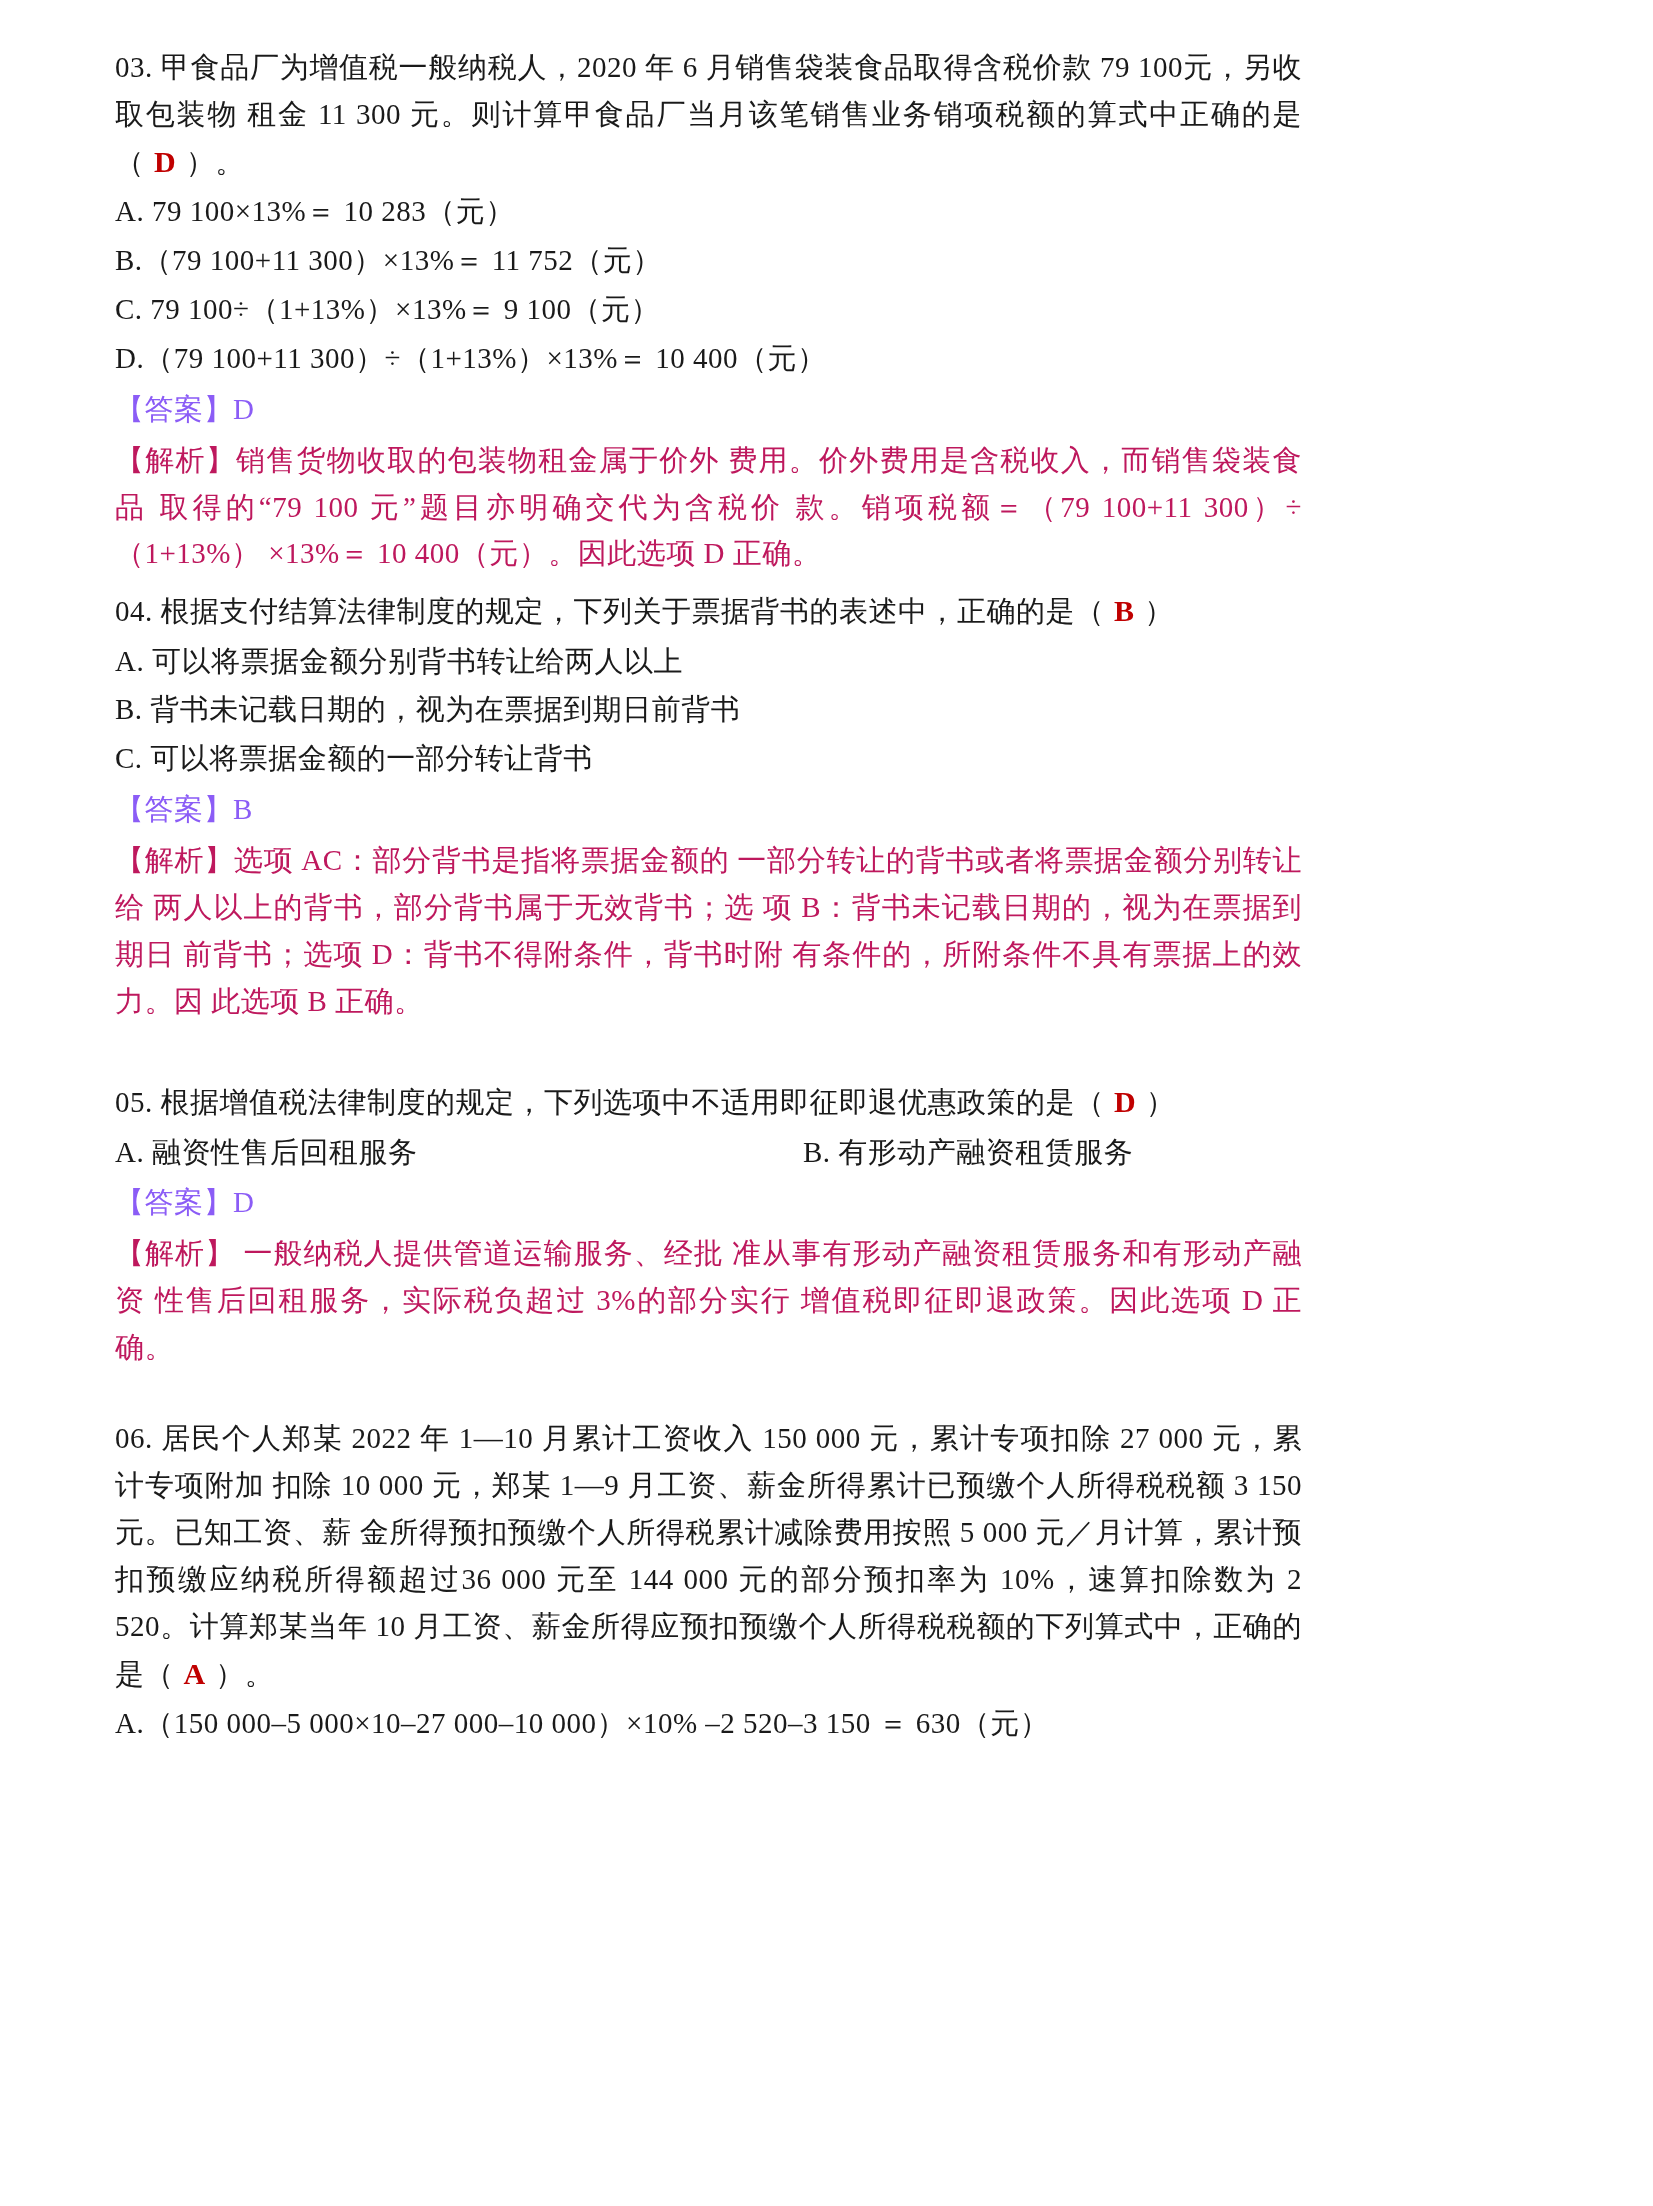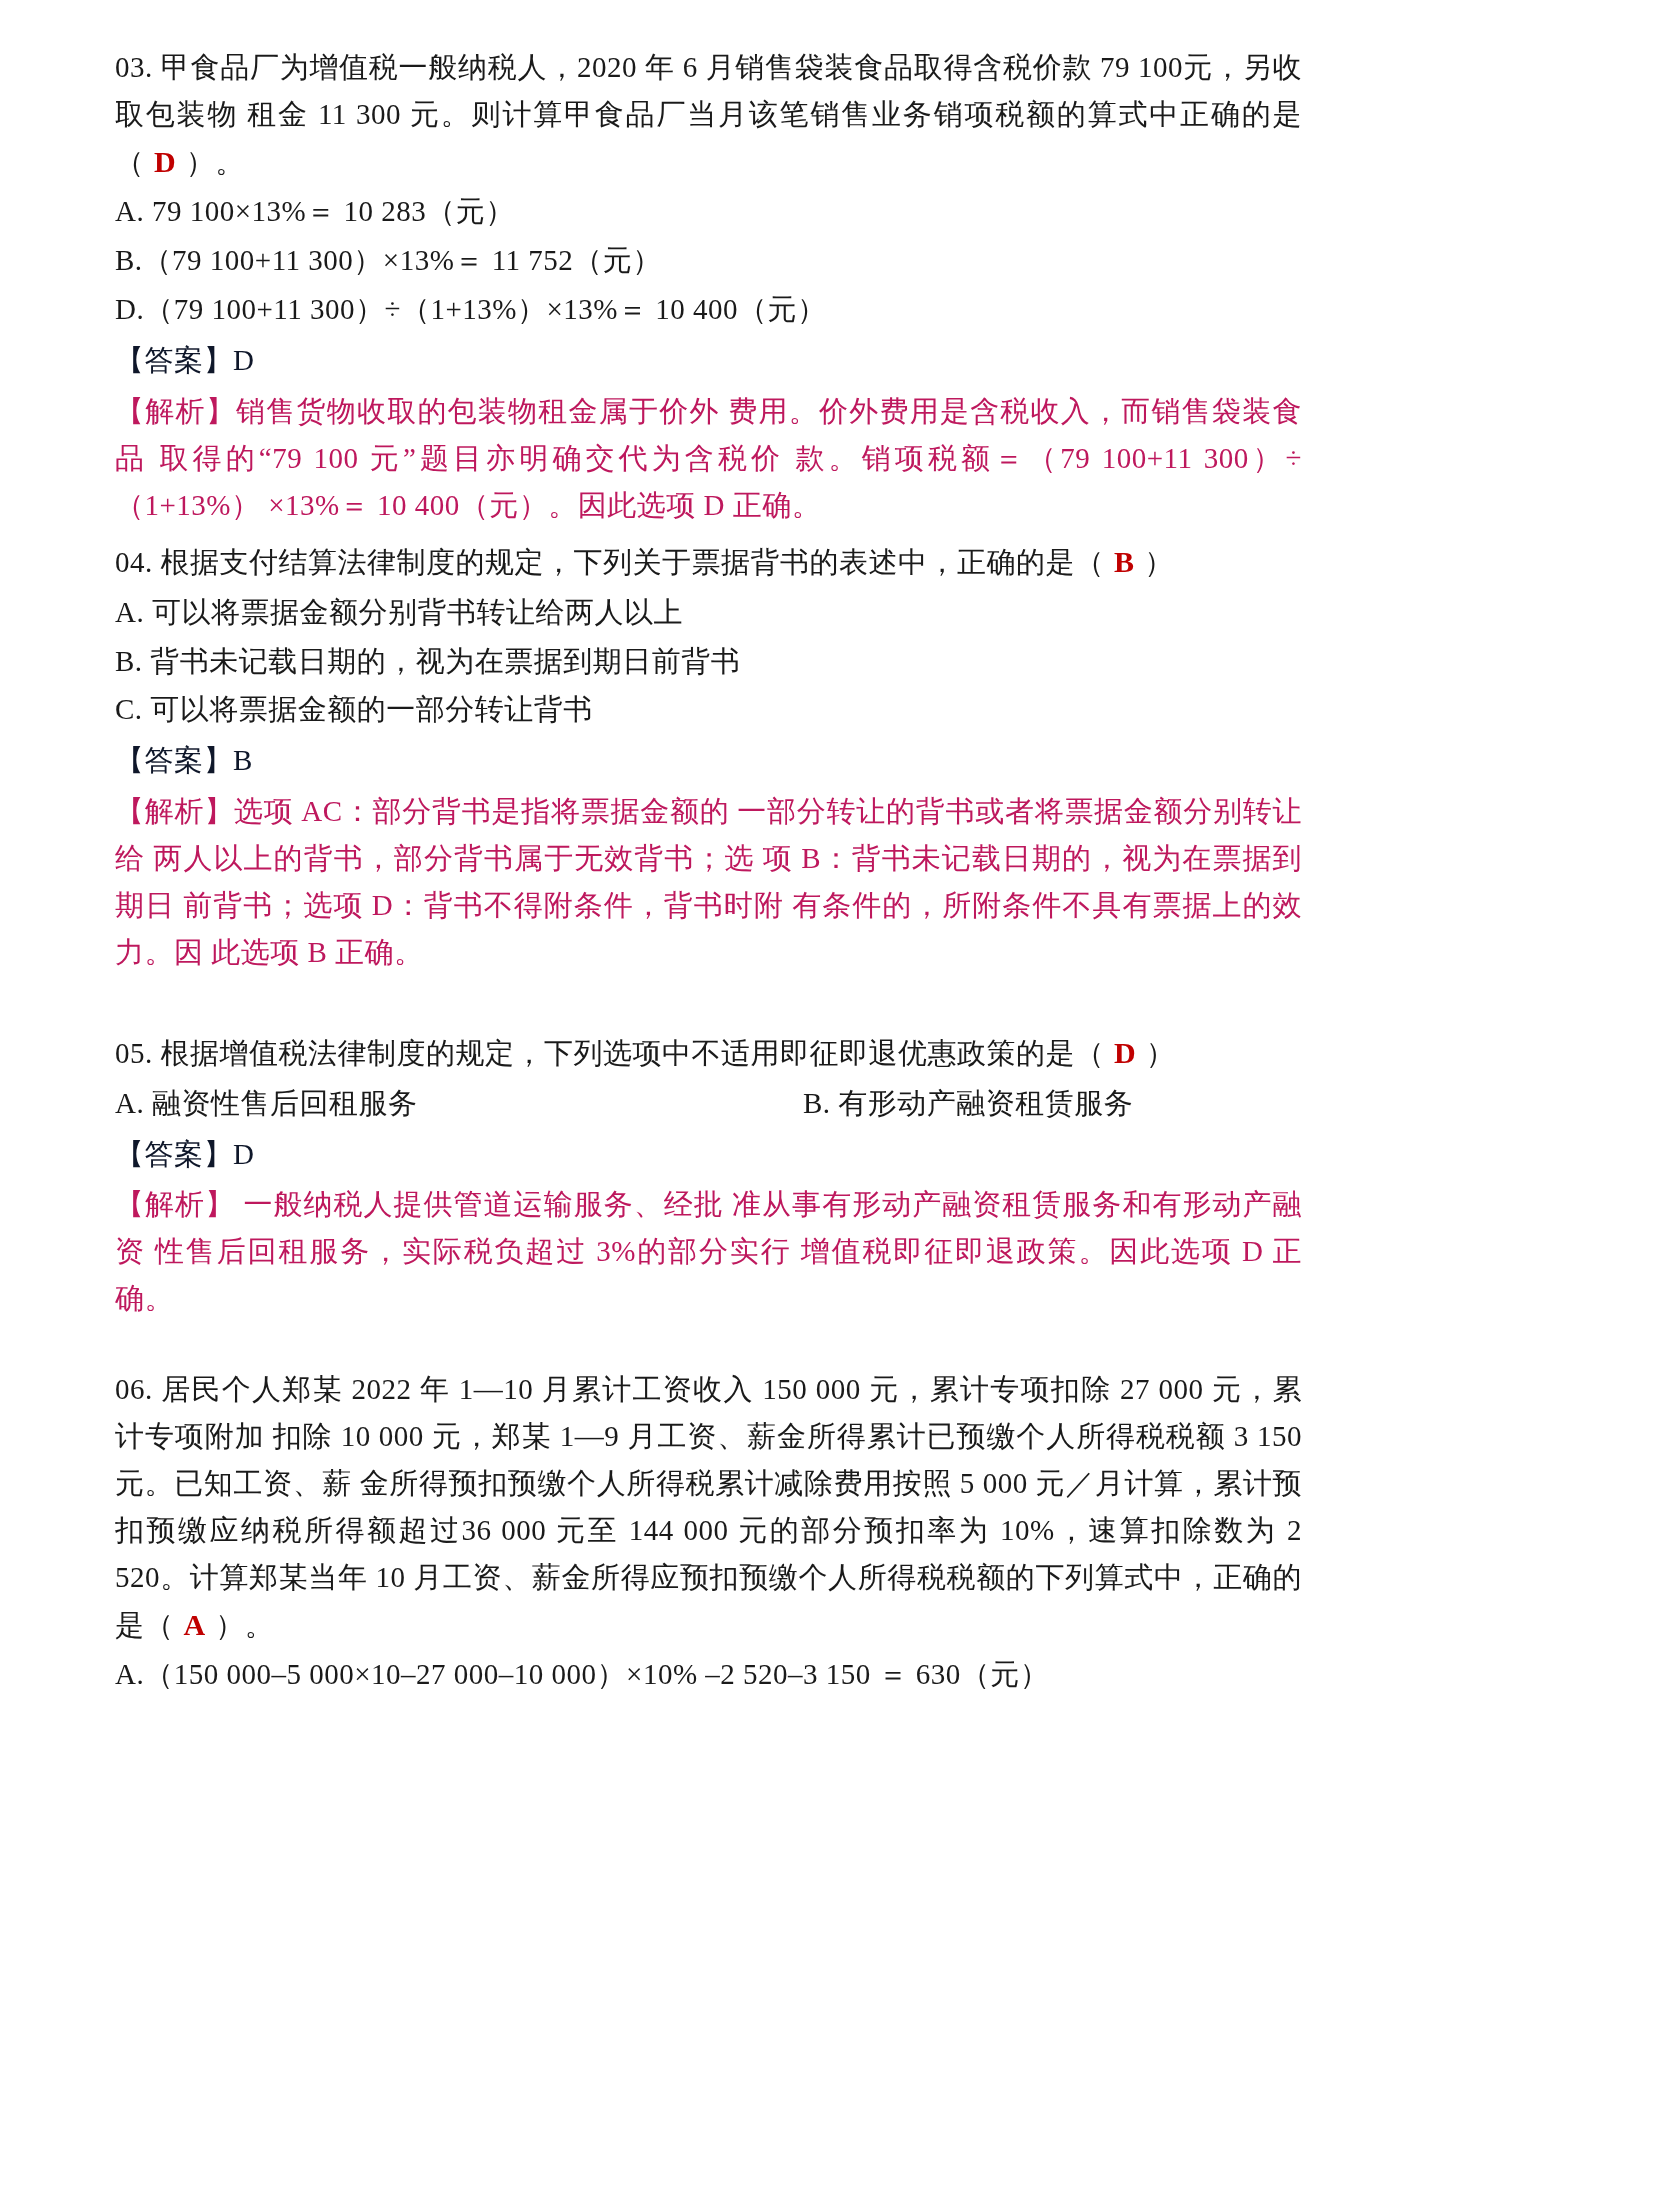--- a/index.html
+++ b/index.html
@@ -40,21 +40,21 @@
   .opt-2col {
     display: flex;
     font-size: 29px;
     line-height: 1.62;
     margin: 0 0 1.9px 0;
     letter-spacing: 0.5px;
   }
   .opt-2col .c1 { width: 688px; flex: 0 0 688px; }
   .opt-2col .c2 { flex: 1 1 auto; }
   .ans {
-    color: #0f172a;
+    color: #8b5cf6;
     font-size: 29px;
     line-height: 1.62;
     margin: 3.8px 0 1.9px 0;
     letter-spacing: 0.5px;
   }
   .exp {
     color: #be185d;
     font-size: 29px;
     line-height: 1.62;
     text-align: justify;
@@ -75,20 +75,21 @@
 </style>
 </head>
 <body>
 
 <div class="page">
 
   <div class="q-block">
     <p class="q-stem"><span>03.</span> <span>甲食品厂为增值税一般纳税人，2020 年 6 月销售袋装食品取得含税价款 79 100元，另收取包装物 租金 11 300 元。则计算甲食品厂当月该笔销售业务销项税额的算式中正确的是（</span><span class="fill">D</span><span>）。</span></p>
     <p class="opt num">A. 79 100×13%＝ 10 283（元）</p>
     <p class="opt num">B.（79 100+11 300）×13%＝ 11 752（元）</p>
+    <p class="opt num">C. 79 100÷（1+13%）×13%＝ 9 100（元）</p>
     <p class="opt num">D.（79 100+11 300）÷（1+13%）×13%＝ 10 400（元）</p>
     <p class="ans"><span>【答案】</span><span>D</span></p>
     <p class="exp"><span>【解析】</span><span>销售货物收取的包装物租金属于价外 费用。价外费用是含税收入，而销售袋装食品 取得的“79 100 元”题目亦明确交代为含税价 款。销项税额＝（79 100+11 300）÷（1+13%） ×13%＝ 10 400（元）。因此选项 D 正确。</span></p>
   </div>
 
   <div class="q-block">
     <p class="q-stem"><span>04.</span> <span>根据支付结算法律制度的规定，下列关于票据背书的表述中，正确的是（</span><span class="fill">B</span><span>）</span></p>
     <p class="opt">A. 可以将票据金额分别背书转让给两人以上</p>
     <p class="opt">B. 背书未记载日期的，视为在票据到期日前背书</p>
     <p class="opt">C. 可以将票据金额的一部分转让背书</p>

